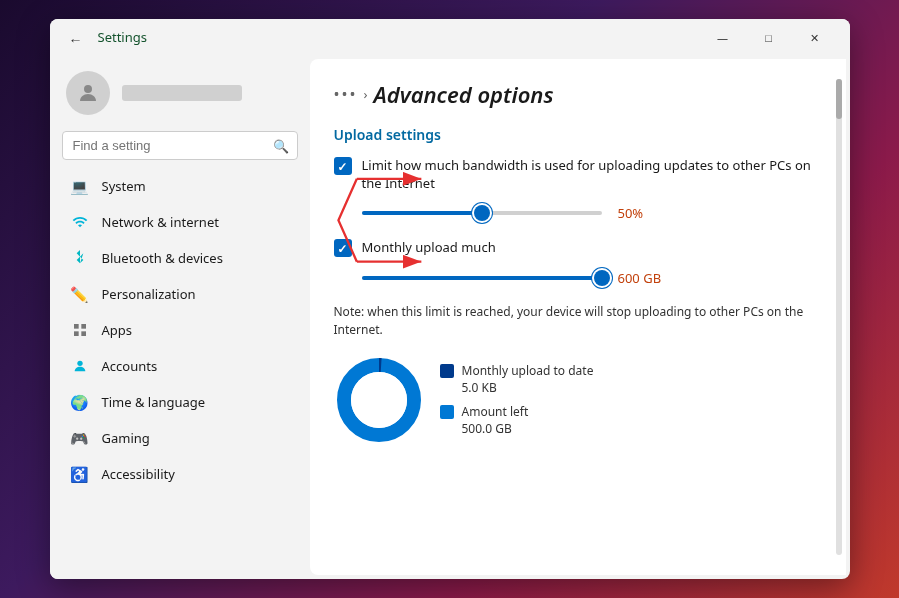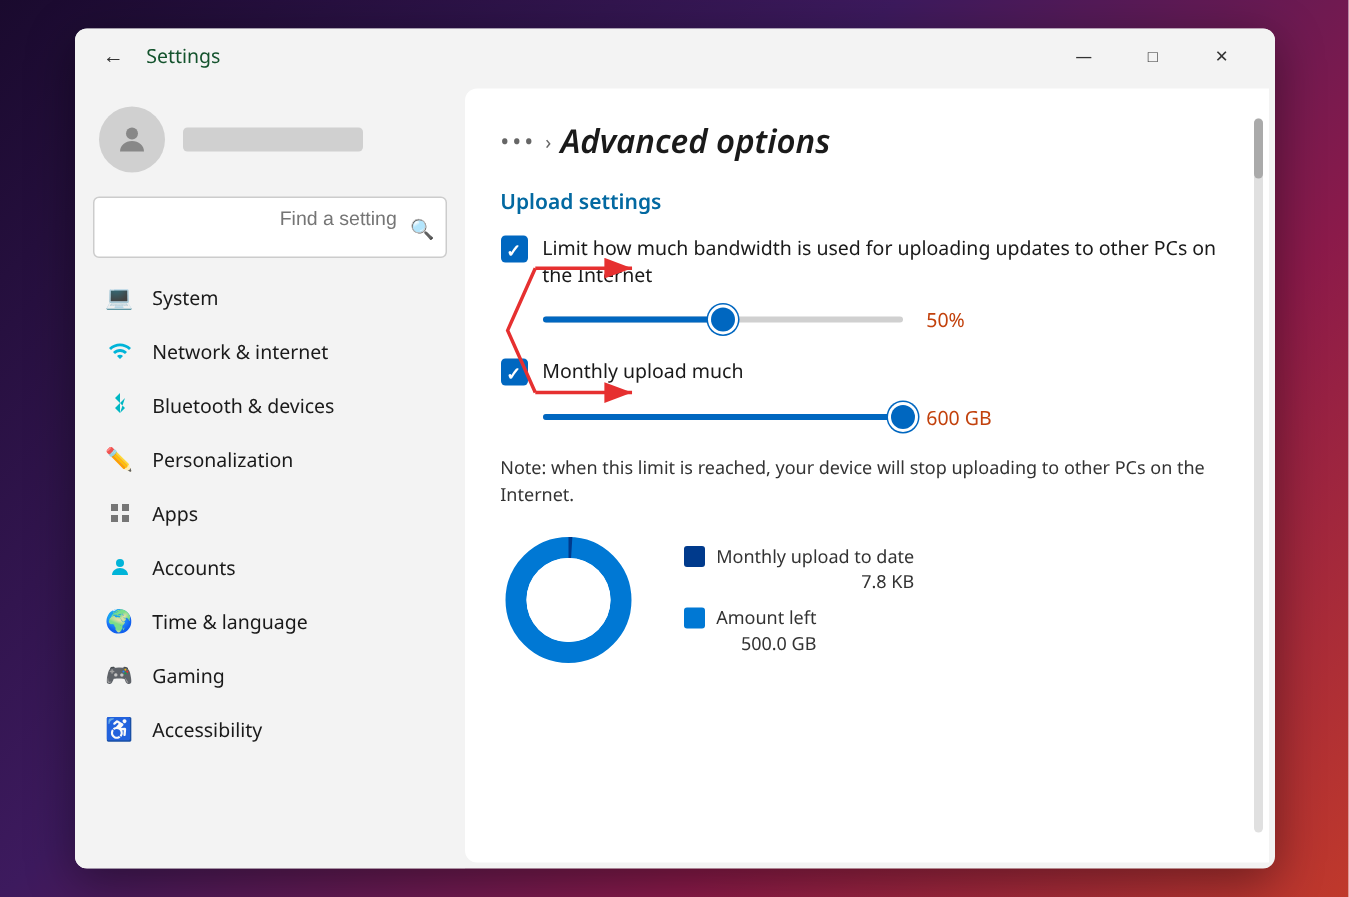--- a/index.html
+++ b/index.html
@@ -101,28 +101,27 @@
       height: 16px;
       background: #d0d0d0;
       border-radius: 3px;
     }
     .search-box {
       margin: 0 12px 8px;
       position: relative;
     }
     .search-input {
       width: 100%;
-      padding: 6px 32px 18px 10px;
+      padding: 6px 32px 6px 10px;
       border: 1px solid #ccc;
       border-radius: 4px;
       background: white;
       font-size: 13px;
       color: #333;
       outline: none;
-      text-align: right;
     }
     .search-icon {
       position: absolute;
       right: 8px;
       top: 50%;
       transform: translateY(-50%);
       color: #666;
       font-size: 13px;
     }
     .nav-item {
@@ -253,23 +252,22 @@
     }
     .note-text {
       font-size: 12px;
       color: #333;
       margin: 0 0 16px;
       line-height: 1.5;
     }
     .donut-section {
       display: flex;
       align-items: center;
-      gap: 32px;
+      gap: 16px;
       margin-top: 8px;
-      text-align: right;
     }
     .donut-chart {
       width: 90px;
       height: 90px;
       flex-shrink: 0;
     }
     .legend {
       display: flex;
       flex-direction: column;
       gap: 8px;
@@ -445,21 +443,21 @@
           <circle cx="45" cy="45" r="35" fill="none" stroke="#003a8c" stroke-width="14" stroke-dasharray="2.2 217.8" stroke-dashoffset="0" transform="rotate(-90 45 45)"></circle>
 
           <circle cx="45" cy="45" r="28" fill="white"></circle>
         </svg>
 
         <div class="legend">
           <div class="legend-item">
             <div class="legend-dot used"></div>
             <div class="legend-label">
               <div>Monthly upload to date</div>
-              <div>7.8 KB</div>
+              <div>5.0 KB</div>
             </div>
           </div>
           <div class="legend-item">
             <div class="legend-dot left"></div>
             <div class="legend-label">
               <div>Amount left</div>
               <div>500.0 GB</div>
             </div>
           </div>
         </div>

